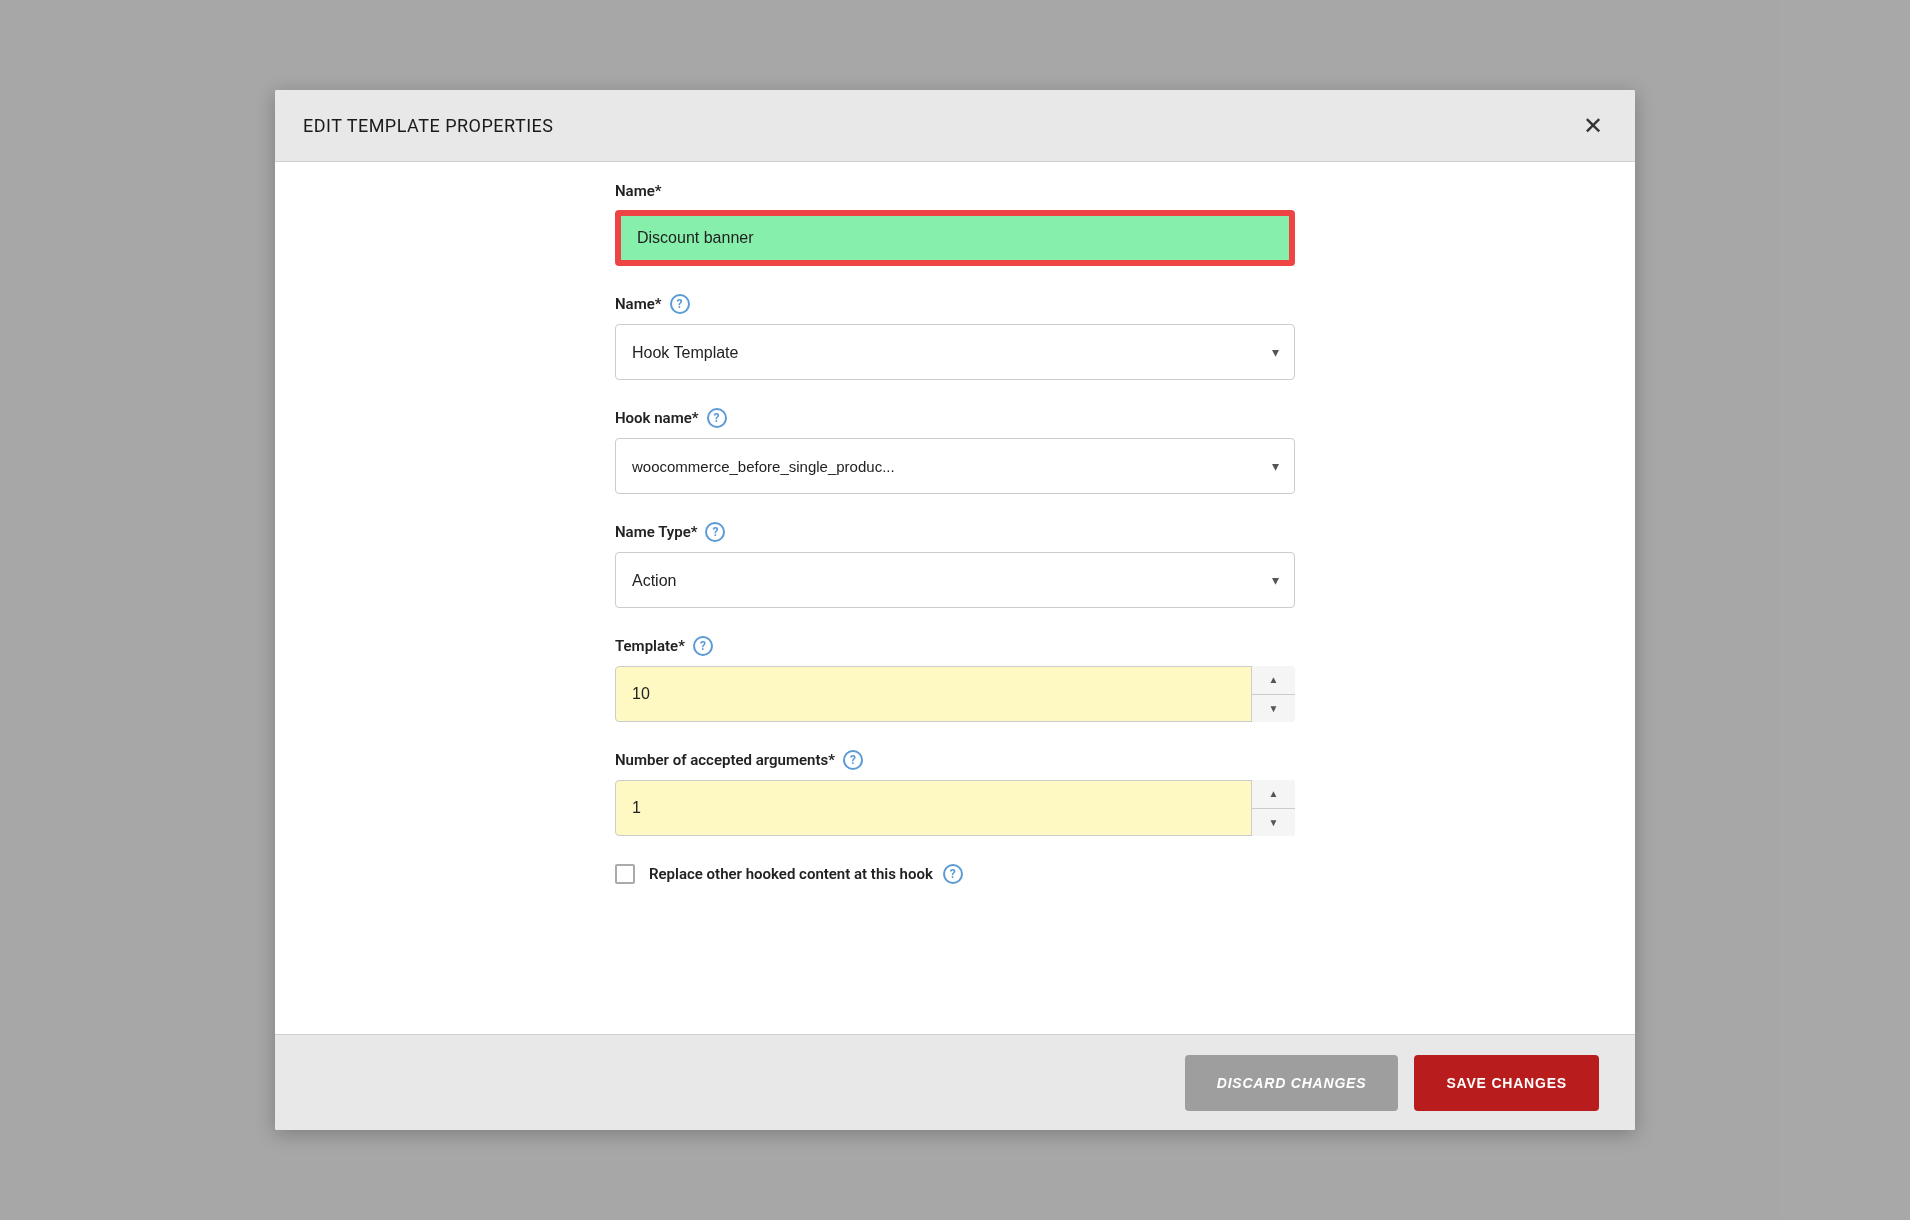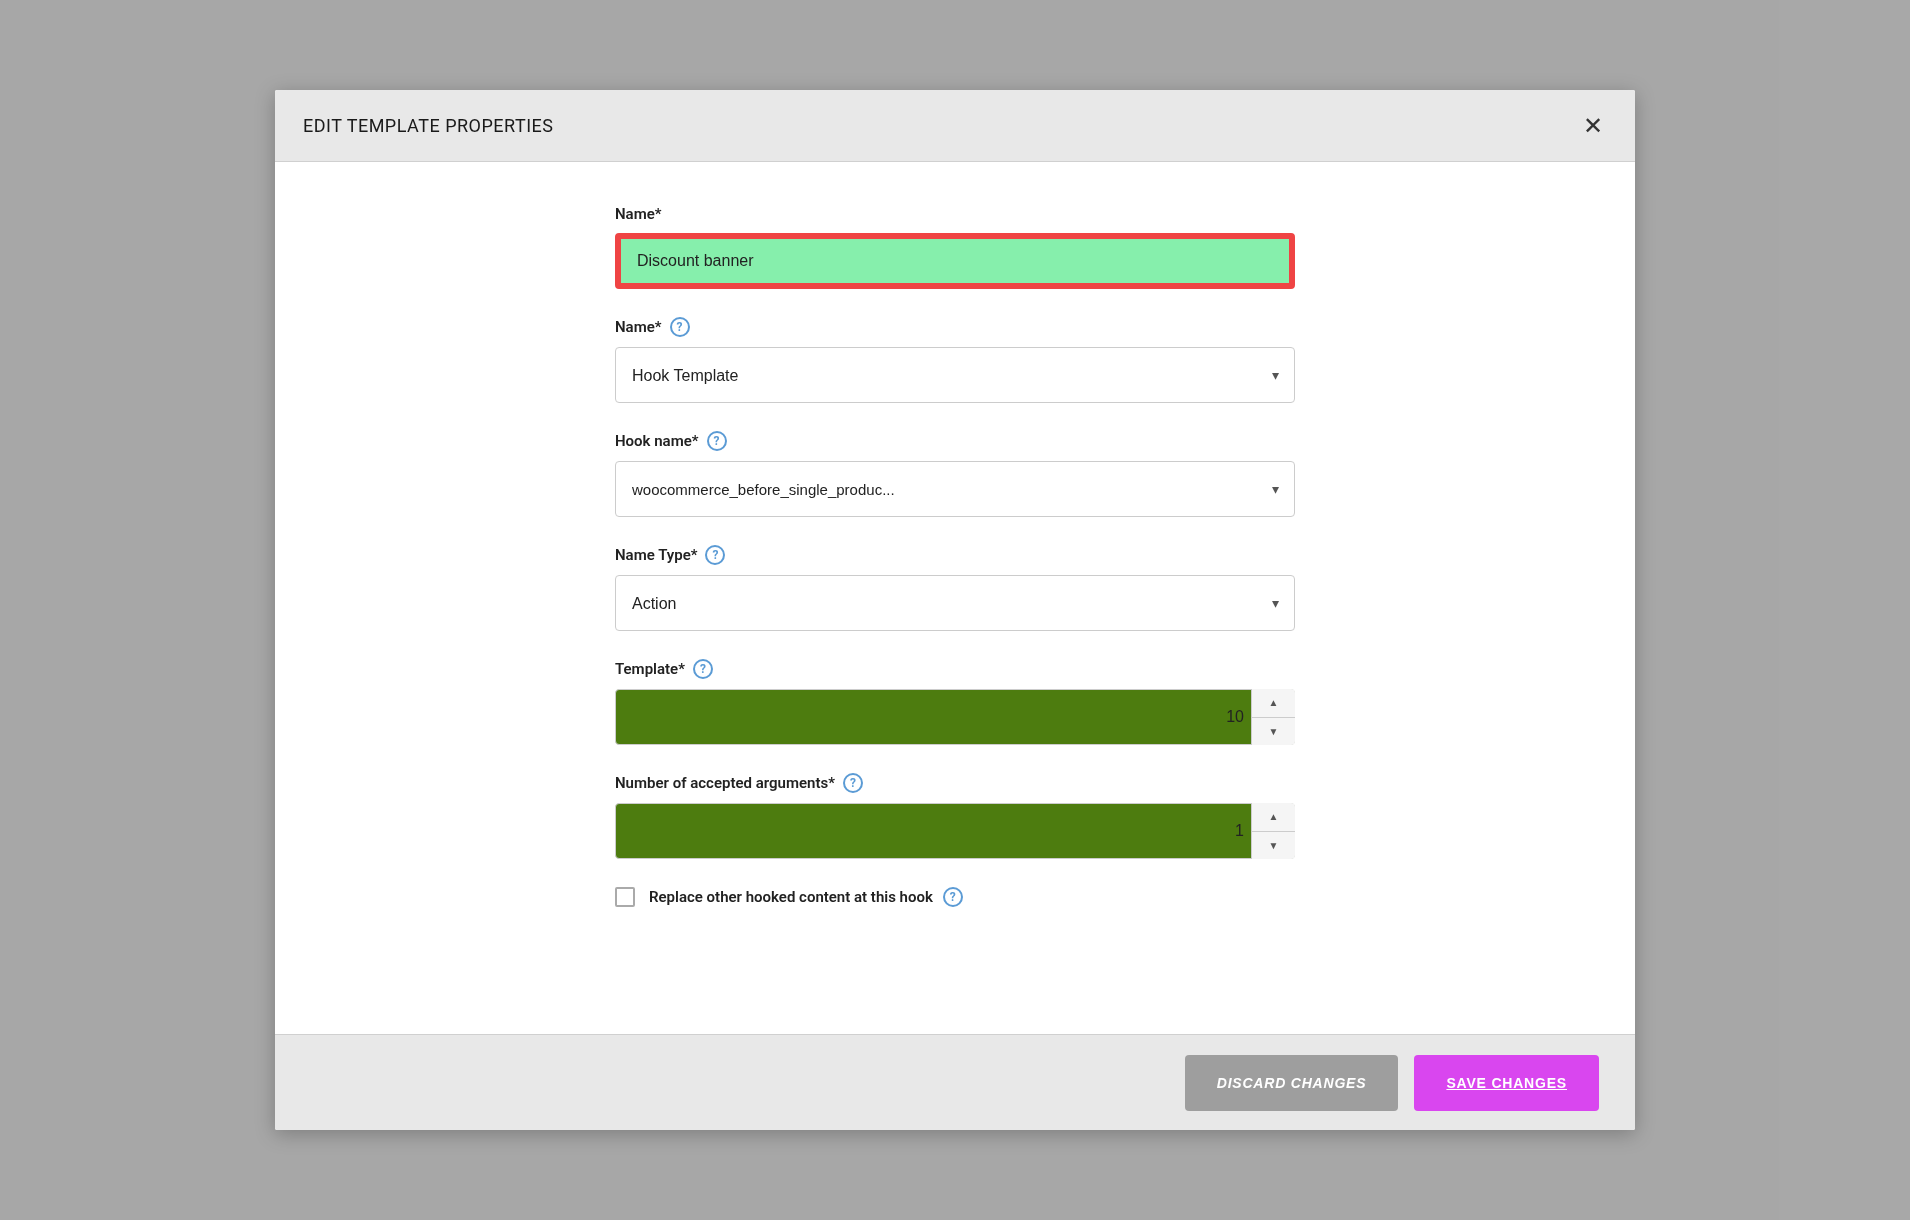--- a/index.html
+++ b/index.html
@@ -66,21 +66,21 @@
       line-height: 1;
       padding: 4px;
       display: flex;
       align-items: center;
       justify-content: center;
     }
 
     .modal-body {
       flex: 1;
       overflow-y: auto;
-      padding: 43px 0;
+      padding: 20px 0;
       display: flex;
       flex-direction: column;
       align-items: center;
     }
 
     .form-container {
       width: 680px;
       display: flex;
       flex-direction: column;
       gap: 0;
@@ -163,23 +163,22 @@
     }
 
     .number-input {
       width: 100%;
       height: 56px;
       border: 1px solid #ccc;
       border-radius: 4px;
       padding: 0 50px 0 16px;
       font-size: 16px;
       color: #222;
-      background: #4d7c0f;
+      background: #fef9c3;
       outline: none;
-      text-align: right;
       -moz-appearance: textfield;
     }
 
     .number-input::-webkit-inner-spin-button,
     .number-input::-webkit-outer-spin-button {
       -webkit-appearance: none;
     }
 
     .number-spin-buttons {
       position: absolute;
@@ -272,23 +271,22 @@
       cursor: pointer;
     }
 
     .btn-discard {
       background: #9e9e9e;
       color: #fff;
       font-style: italic;
     }
 
     .btn-save {
-      background: #d946ef;
+      background: #b91c1c;
       color: #fff;
-      text-decoration: underline;
     }
 
     .hook-name-select {
       font-size: 15px;
     }
   </style>
 </head>
 <body>
 
 <div class="modal-overlay">

